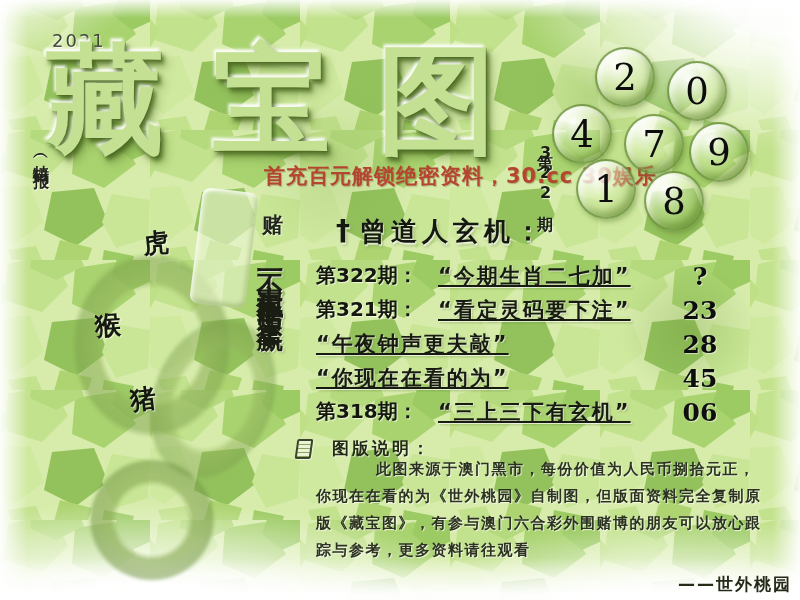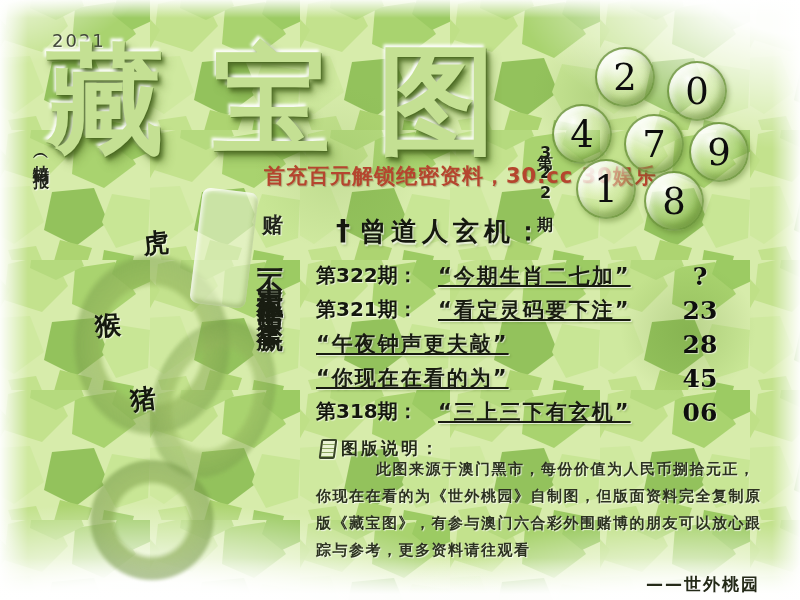--- a/index.html
+++ b/index.html
@@ -97,32 +97,32 @@
 
   .oracle-rows { left:316px; top:262px; width:412px; }
   .oracle-row { display:flex; align-items:flex-start; height:34px; }
   .row-issue { width:122px; font-size:20px; font-weight:bold; color:#14170e;
     text-shadow:1px 1px 1px rgba(255,255,255,.7); }
   .row-phrase { flex:1; font-size:21px; font-weight:bold; color:#181c10; letter-spacing:2px;
     text-shadow:1px 1px 1px rgba(255,255,255,.7), 2px 2px 2px rgba(95,125,50,.35);text-decoration:underline; }
   .row-value { width:56px; text-align:center; font-family:"DejaVu Serif", serif; font-weight:bold;
     font-size:25px; color:#0e0e0e; text-shadow:1px 1px 1px rgba(255,255,255,.6); }
 
-  .notes-label-wrap { left:320px; top:437px; display:flex; align-items:center; gap:5px; }
+  .notes-label-wrap { left:296px; top:437px; display:flex; align-items:center; gap:20px; }
   .doc-icon { width:16px; height:20px; border:2px solid #39442a; border-radius:2px;
     background: repeating-linear-gradient(to bottom, #eaf3d4 0 3px, #8aa461 3px 4px);
     transform:skewX(-8deg); box-shadow:1px 1px 1px rgba(255,255,255,.7); }
   .notes-label { font-size:17px; font-weight:bold; color:#242a18; letter-spacing:3px;
     text-shadow:1px 1px 1px rgba(255,255,255,.7); }
 
   .notes-body { left:316px; top:456px; width:446px; font-size:15px; line-height:27px;
     color:#2c3220; letter-spacing:1.5px; text-indent:4em; font-weight:bold;
     text-shadow:1px 1px 1px rgba(255,255,255,.75); }
 
-  .signature { left:600px; top:573px; width:160px; text-align:right; font-size:17px;
+  .signature { left:632px; top:573px; width:160px; text-align:right; font-size:17px;
     font-weight:bold; color:#242a18; letter-spacing:2px;
     text-shadow:1px 1px 1px rgba(255,255,255,.75); }
 </style>
 </head>
 <body>
 
 <div class="canvas">
 
   <svg class="bg-svg" width="800" height="600" aria-hidden="true">
     <defs>

